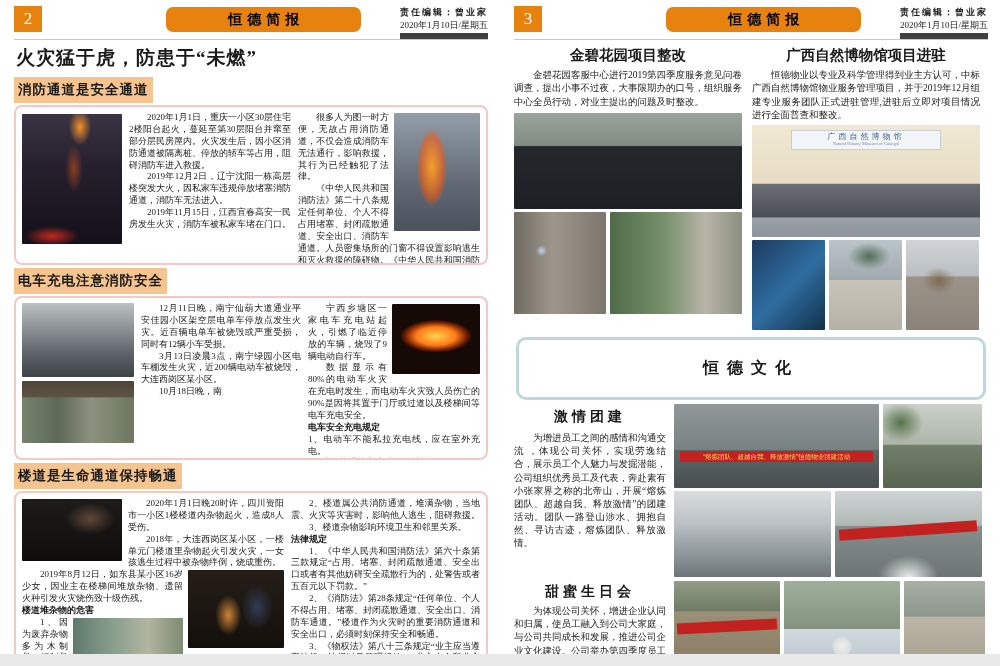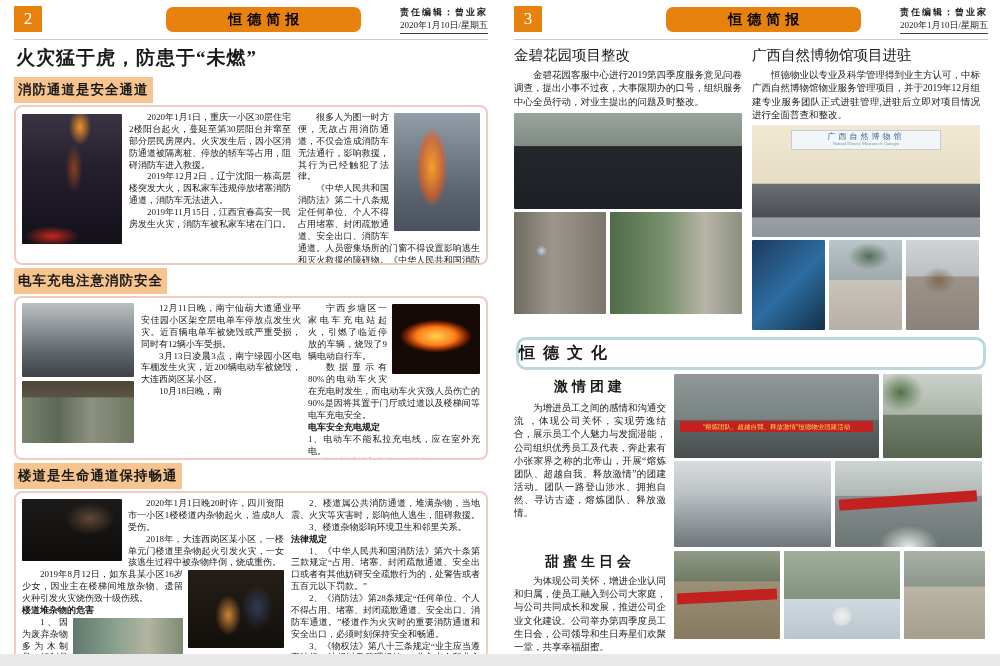--- a/index.html
+++ b/index.html
@@ -8,21 +8,21 @@
   .page{width:500px;height:654px;box-sizing:border-box;padding:6px 12px 0 14px;overflow:hidden;background:#fff;}
   .footer-band{position:absolute;left:0;bottom:0;width:1000px;height:12px;background:#e9e9e9;}
 
   
   .hdr{display:flex;align-items:flex-start;border-bottom:1px solid #c9c9c9;padding-bottom:3px;height:30px;}
   .numbox{width:28px;height:26px;background:#e8820f;color:#fff;font-size:17px;line-height:26px;text-align:center;font-family:"Liberation Serif",serif;}
   .masthead{background:#e8820f;color:#000000;font-weight:bold;font-size:14px;border-radius:7px;width:190px;text-align:center;letter-spacing:5px;padding:4px 0 3px 5px;margin:1px auto 0 auto;font-family:"Liberation Sans",sans-serif;}
   .hdr-spacer-l{flex:0 0 105px;}
   .editor{margin-left:auto;font-size:9px;line-height:1.45;text-align:left;white-space:nowrap;}
   .editor .e1{font-weight:bold;letter-spacing:2px;}
-  .editor .e2{border-bottom:1px solid #404040;padding-bottom:1px;}
+  .editor .e2{border-bottom:6px solid #404040;padding-bottom:1px;}
 
   .headline{font-size:19px;font-weight:bold;margin:5px 0 3px 2px;letter-spacing:1px;}
 
   .sechead{display:inline-block;background:#f6c48e;font-weight:bold;font-size:13.5px;padding:4px 4px;margin:3px 0 2px 0;font-family:"Liberation Sans",sans-serif;letter-spacing:1px;}
   .secbox{border:2px solid #f3c9c3;border-radius:8px;padding:5px 6px;overflow:hidden;}
   .cols{display:flex;gap:7px;}
 
   .p{margin:0;text-indent:2em;text-align:justify;font-size:9px;line-height:1.32;}
   .p0{margin:0;text-indent:0;text-align:justify;font-size:9px;line-height:1.32;}
   .bold{font-weight:bold;}
@@ -61,25 +61,25 @@
   .mist{background:linear-gradient(180deg,#dadddf 0%,#bbc1c4 38%,#929a9e 70%,#6f7679 100%);}
   .bridge{background:radial-gradient(ellipse 42px 30px at 50% 100%,#e9edec,transparent 72%),linear-gradient(180deg,#ced4d3 0%,#b0b8b6 40%,#868f8d 41%,#6b7573 100%);}
   .bdayb{background:linear-gradient(180deg,#909c85 0%,#707b65 34%,#9b9077 35%,#867a61 100%);}
   .cake{background:radial-gradient(circle 13px at 50% 74%,#f3f0ea,#d8dde2 70%,transparent 75%),linear-gradient(180deg,#a0af9c 0%,#849380 54%,#d0d9de 55%,#bac5cd 100%);}
   .game{background:linear-gradient(180deg,#a9b1a7 0%,#8e978d 40%,#bab5a5 41%,#a49f8f 100%);}
 
   .strip{position:absolute;left:3%;right:3%;background:#c32020;color:#ffd75e;font-size:6.5px;line-height:11px;height:11px;text-align:center;white-space:nowrap;overflow:hidden;font-family:"Liberation Sans",sans-serif;}
   .msign{position:absolute;top:5px;left:17%;right:17%;background:#f3f6f8;border:1px solid #c6cdd6;color:#3a5f8f;text-align:center;padding:1px 0 2px 0;}
   .msign .cn{font-size:8px;letter-spacing:3px;line-height:1.2;}
   .msign .en{font-size:4.5px;color:#7a8aa0;line-height:1.1;}
-  .colhead{text-align:left;font-weight:normal;font-size:14.5px;margin:2px 0 4px 0;}
+  .colhead{text-align:center;font-weight:bold;font-size:14.5px;margin:2px 0 4px 0;}
   .p3-body{display:flex;gap:10px;}
   .half{width:228px;}
   .prow{display:flex;gap:4px;margin-top:3px;}
-  .culture-box{border:3px solid #bcd8dc;border-radius:10px;font-weight:bold;font-size:16px;letter-spacing:8px;padding:3px 0;margin:7px 2px 4px 2px;font-family:"Liberation Sans",sans-serif;}
+  .culture-box{border:3px solid #bcd8dc;border-radius:10px;text-align:center;font-weight:bold;font-size:16px;letter-spacing:8px;padding:18px 0;margin:7px 2px 4px 2px;font-family:"Liberation Sans",sans-serif;}
   .feature{display:flex;gap:8px;margin-top:4px;}
   .feat-text{width:152px;flex:none;}
   .feat-title{font-weight:bold;font-size:14px;letter-spacing:4px;text-align:center;margin:4px 0 6px 0;font-family:"Liberation Sans",sans-serif;}
   .feat-text .p{font-size:9.5px;line-height:1.38;}
   .collage{flex:1;}
 </style>
 </head>
 <body>
 
 <div class="paper">

